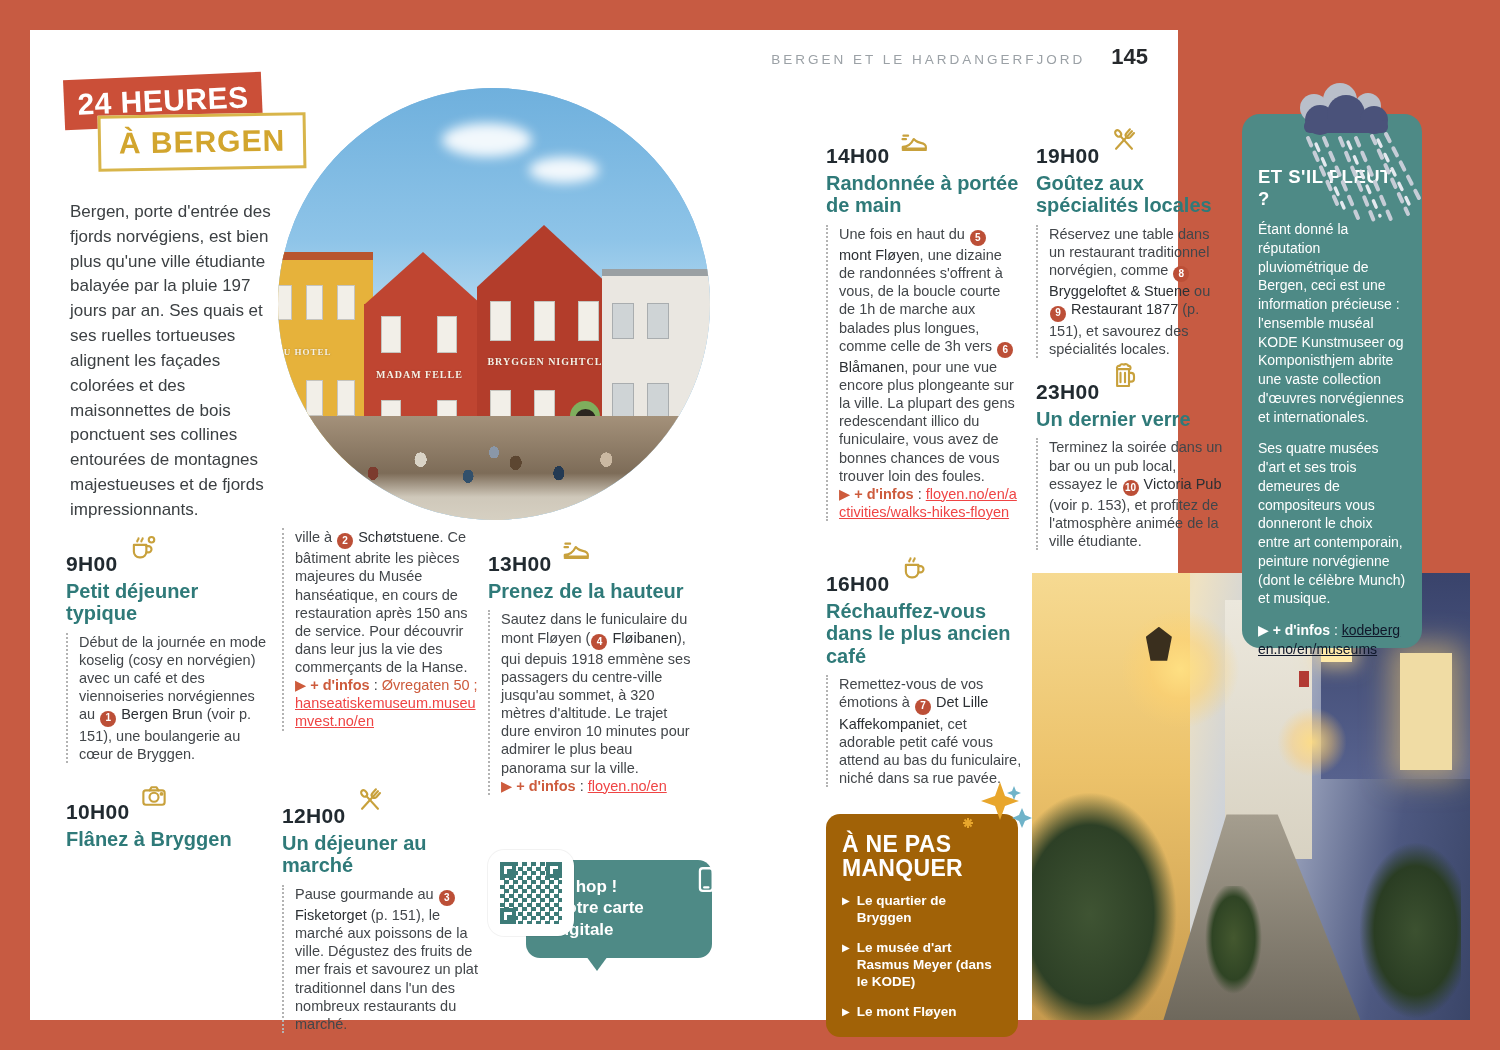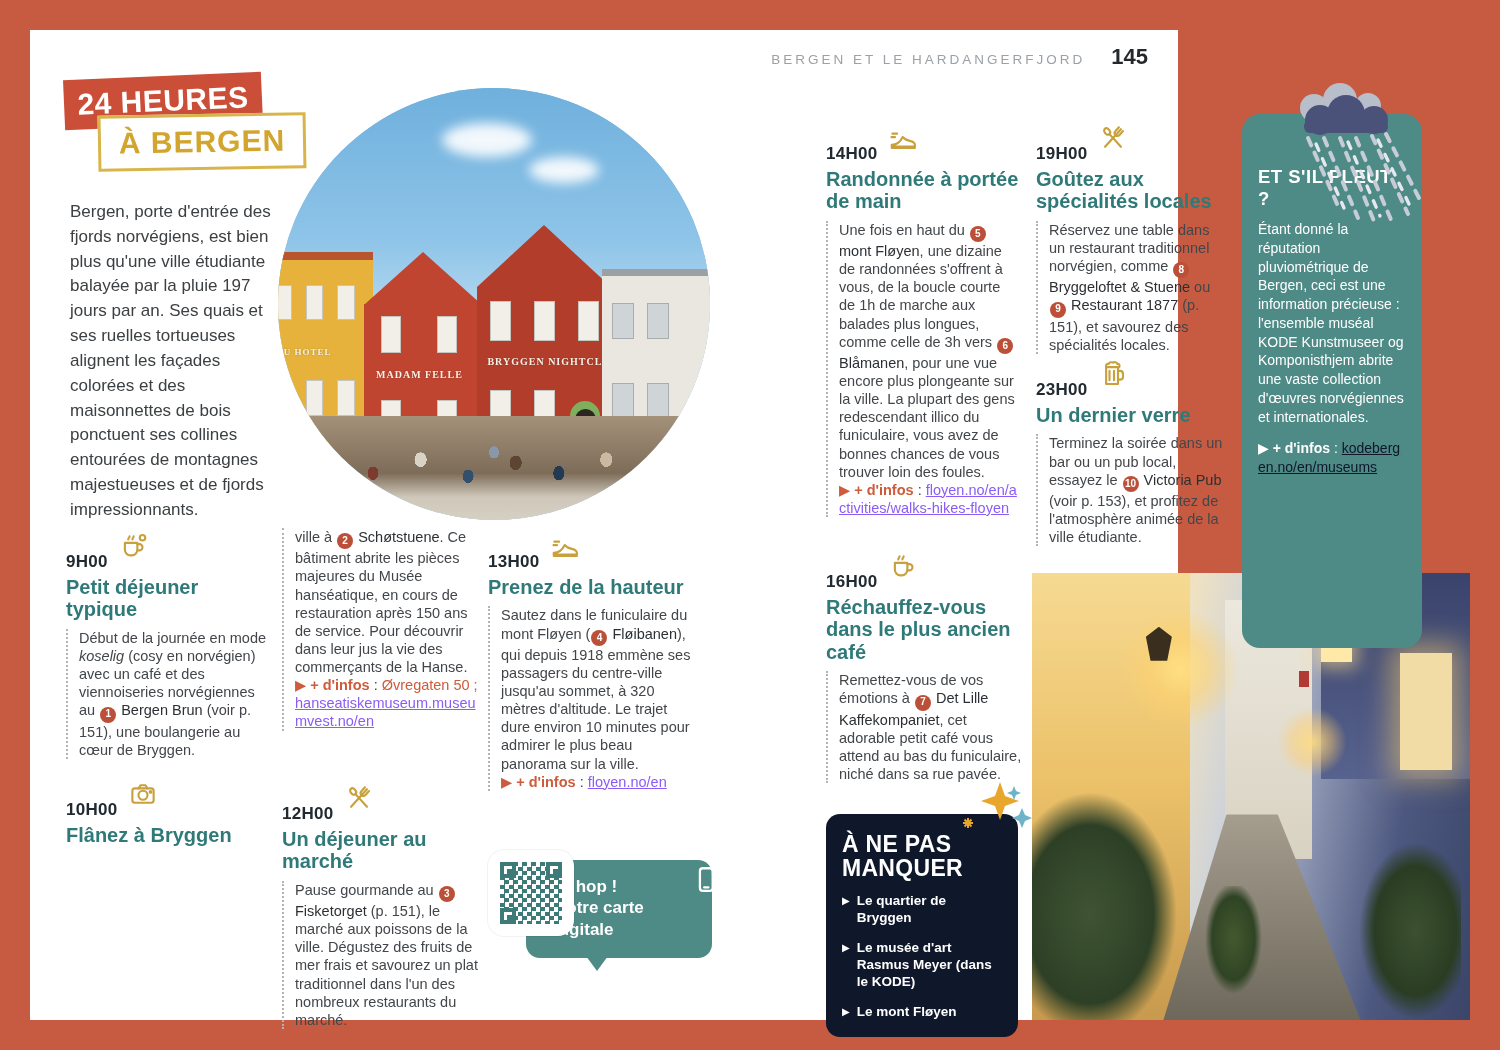--- a/index.html
+++ b/index.html
@@ -44,48 +44,48 @@
       radial-gradient(9px 12px at 65% 55%,#243a53 60%,transparent 61%),
       radial-gradient(10px 12px at 76% 42%,#cbb9a2 60%,transparent 61%),
       radial-gradient(9px 11px at 86% 52%,#6b3a2e 60%,transparent 61%),
       radial-gradient(8px 10px at 50% 35%,#8a97a8 60%,transparent 61%),
       linear-gradient(180deg,#a4917a 0%,#7d6c58 55%,#cfc8ba 78%,#d6d0c2 100%);}
   .awning{position:absolute;height:10px;background:#7e2c20;border-radius:0 0 4px 4px;}
 
   
   .sec{position:absolute;}
   .sec-head{display:flex;align-items:center;gap:10px;}
-  .sec-time{font-size:17px;font-weight:800;color:#212a30;letter-spacing:.3px;margin-top:32px;}
+  .sec-time{font-size:21px;font-weight:800;color:#212a30;letter-spacing:.3px;margin-top:32px;}
   .ico{width:30px;height:30px;stroke:#c8a13c;fill:none;stroke-width:1.7;stroke-linecap:round;stroke-linejoin:round;flex:0 0 auto;}
   .sec-title{margin:4px 0 0 0;font-size:20px;line-height:1.12;font-weight:800;color:#2f7a79;}
   .sec-body{margin:8px 0 0 0;padding-left:11px;border-left:2px dotted #b3b3b3;
     font-size:14.5px;line-height:1.25;color:#42464a;font-weight:500;}
   .sg-b{font-weight:400;color:#2c3034;}
-  .sg-i{font-style:italic;}
-  .sg-a{color:#8b5cf6;text-decoration:underline;word-break:break-all;font-weight:500;cursor:pointer;}
+  .sg-i{}
+  .sg-a{color:#ef4444;text-decoration:underline;word-break:break-all;font-weight:500;cursor:pointer;}
   .sg-or{color:#cd5b3c;}
   .sg-da{color:#cd5b3c;font-weight:800;}
   .sg-n{display:inline-flex;width:16px;height:16px;border-radius:50%;background:#bc4f37;color:#fff;
     font-size:10px;font-weight:700;align-items:center;justify-content:center;vertical-align:-2px;margin:0 1px;}
 
   
   .qr-wrap{position:absolute;left:458px;top:820px;width:250px;height:150px;}
   .bubble{position:absolute;left:38px;top:10px;width:186px;height:98px;background:#4e8a86;border-radius:14px;z-index:1;}
   .bubble-tail{position:absolute;left:98px;top:106px;width:0;height:0;border-left:11px solid transparent;border-right:11px solid transparent;border-top:15px solid #4e8a86;z-index:1;}
   .bubble-text{position:absolute;left:66px;top:26px;color:#fff;font-size:17px;font-weight:800;line-height:1.25;z-index:2;}
   .bubble-phone{position:absolute;right:14px;top:14px;width:34px;height:34px;stroke:#fff;fill:none;stroke-width:1.6;stroke-linecap:round;z-index:2;}
   .qr-box{position:absolute;left:0;top:0;width:86px;height:86px;background:#fff;border-radius:16px;z-index:3;
     box-shadow:0 0 0 1px rgba(0,0,0,.05);}
   .qr-pat{position:absolute;left:12px;top:12px;width:62px;height:62px;
     background:repeating-conic-gradient(#3d7b78 0% 25%,transparent 0% 50%) 0 0/9px 9px;}
   .qr-f{position:absolute;width:16px;height:16px;border:4px solid #3d7b78;background:#fff;box-sizing:border-box;}
   .qr-f::after{content:"";position:absolute;left:3px;top:3px;width:6px;height:6px;background:#3d7b78;}
 
   
-  .must{position:absolute;left:796px;top:784px;width:192px;background:#0f172a;border-radius:14px;padding:18px 16px 16px;box-sizing:border-box;z-index:2;}
+  .must{position:absolute;left:796px;top:784px;width:192px;background:#a16207;border-radius:14px;padding:18px 16px 16px;box-sizing:border-box;z-index:2;}
   .must-title{color:#fff;font-size:23px;font-weight:800;line-height:1.05;letter-spacing:.3px;}
   .ms-item{display:flex;gap:7px;margin-top:13px;color:#fff;font-size:13.5px;font-weight:700;line-height:1.25;}
   .ms-arrow{font-size:10px;margin-top:2px;}
   .sparkles{position:absolute;right:-16px;top:-34px;width:80px;height:70px;z-index:3;}
 
   
   .rain{position:absolute;left:1212px;top:84px;width:180px;height:534px;background:#4e8a86;border-radius:18px;
     padding:16px 16px 16px;box-sizing:border-box;z-index:2;}
   .rain-title{color:#fff;font-size:18.5px;font-weight:800;letter-spacing:.5px;margin:36px 0 10px;}
   .rain p{margin:0 0 13px;color:#fff;font-size:14px;line-height:1.34;font-weight:500;}
@@ -343,20 +343,21 @@
     <div class="np" style="left:30%;bottom:0;width:45%;height:46%;background:linear-gradient(180deg,#a59e8f,#6e685c);clip-path:polygon(32% 0,58% 0,100% 100%,0 100%);"></div>
     <div class="np" style="left:0;bottom:-6%;width:44%;height:66%;background:radial-gradient(60% 55% at 30% 55%,#3f5433 0%,#2d4026 55%,transparent 75%);"></div>
     <div class="np" style="left:38%;bottom:4%;width:16%;height:26%;background:radial-gradient(50% 60% at 50% 45%,#44582f 0%,#2f4424 60%,transparent 80%);"></div>
     <div class="np" style="right:2%;bottom:0;width:26%;height:40%;background:radial-gradient(60% 60% at 60% 50%,#3c5130 0%,#2a3d23 60%,transparent 82%);"></div>
     <div class="np" style="left:61%;top:22%;width:10px;height:16px;background:#b23a34;"></div>
   </div>
 
   <div class="rain">
     <div class="rain-title">ET S'IL PLEUT ?</div>
     <p><span>Étant donné la réputation pluviométrique de Bergen, ceci est une information précieuse : l'ensemble muséal </span><span class="sg-b">KODE Kunstmuseer og Komponisthjem</span><span> abrite une vaste collection d'œuvres norvégiennes et internationales.</span></p>
+    <p><span>Ses quatre musées d'art et ses trois demeures de compositeurs vous donneront le choix entre art contemporain, peinture norvégienne (dont le célèbre Munch) et musique.</span></p>
     <p><span class="sg-da">▶ + d'infos</span><span> : </span><span class="sg-a">kodebergen.no/en/museums</span></p>
   </div>
   <svg class="cloud-svg" viewBox="0 0 200 170">
     <circle cx="62" cy="30" r="14" fill="#b9bfca"></circle>
     <circle cx="88" cy="22" r="17" fill="#b9bfca"></circle>
     <circle cx="116" cy="28" r="13" fill="#b9bfca"></circle>
     <circle cx="68" cy="42" r="15" fill="#4a527a"></circle>
     <circle cx="94" cy="36" r="19" fill="#4a527a"></circle>
     <circle cx="122" cy="42" r="14" fill="#4a527a"></circle>
     <rect x="52" y="42" width="84" height="13" rx="6" fill="#4a527a"></rect>

